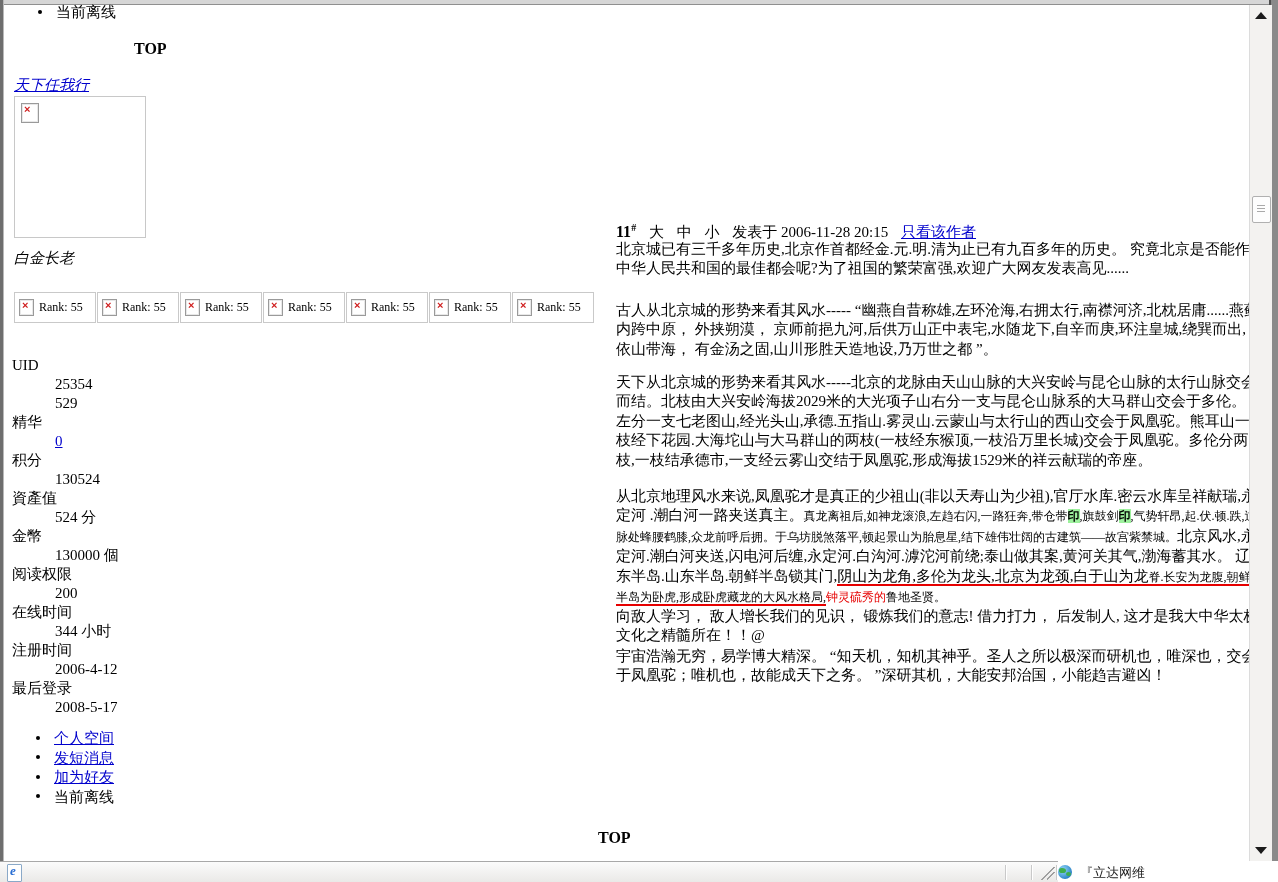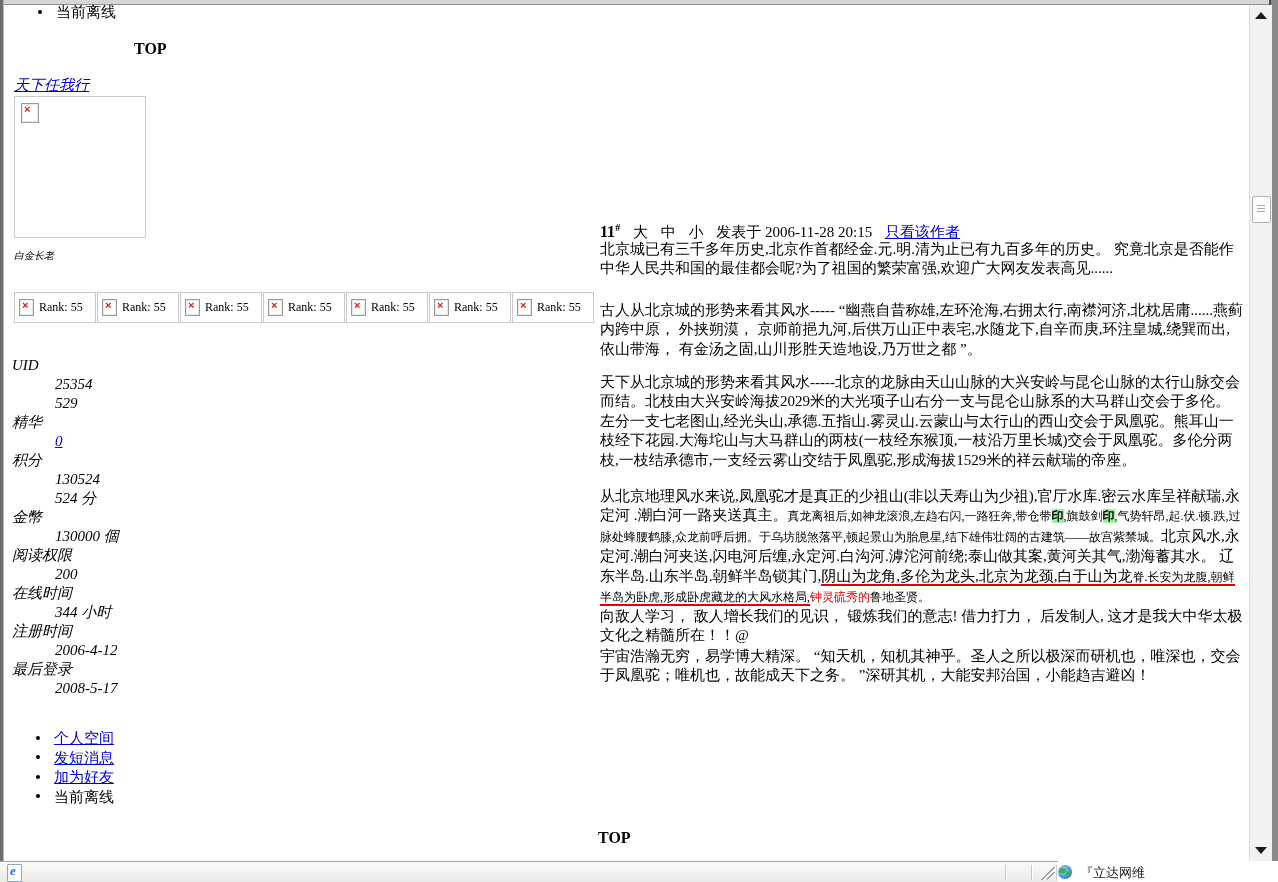--- a/index.html
+++ b/index.html
@@ -40,32 +40,32 @@
   .abs{position:absolute;}
   .dot{display:inline-block;width:4px;height:4px;background:#000;border-radius:50%;vertical-align:middle;margin-right:14px;position:relative;top:-2px;}
   .bimg{display:inline-block;position:relative;background:#fff;border:1px solid #9a9a9a;box-shadow:inset 0 0 0 1px #e8e8e8;}
   .bimg::before{content:"×";position:absolute;left:2px;top:-1px;color:#cf1d1d;font:bold 11px "Liberation Sans",sans-serif;}
   
   .offline-top{left:38px;top:3px;font-size:15px;}
   .top1{left:134px;top:40px;font-size:16px;font-weight:bold;}
   .username{left:14px;top:76px;font-size:15px;font-style:italic;text-align:center;}
   .avatar-box{left:14px;top:96px;width:130px;height:140px;border:1px solid #c8c8c8;}
   .avatar-box .bimg{width:16px;height:18px;margin:6px;}
-  .user-title{left:14px;top:249px;font-size:10px;font-style:italic;}
+  .user-title{left:14px;top:249px;font-size:15px;font-style:italic;}
   .rank-row{left:14px;top:292px;display:flex;}
   .rank-cell{width:76px;height:29px;border:1px solid #c9c9c9;background:#fff;margin-right:1px;
              display:flex;align-items:center;padding-left:4px;}
   .rank-cell .bimg{width:13px;height:15px;flex:none;}
   .rank-cell span.rlabel{font-size:12px;margin-left:5px;white-space:nowrap;}
-  .stats{left:12px;top:341px;width:260px;font-size:15px;line-height:19px;font-style:italic;}
+  .stats{left:12px;top:341px;width:260px;font-size:15px;line-height:19px;}
   .stats dt{margin:0;} .stats dd{margin:0 0 0 43px;}
   .side-links{left:36px;top:729px;font-size:15px;line-height:19.5px;}
   
   .post-col{left:600px;top:218px;width:643px;font-size:15px;line-height:19.4px;}
-  .post-col .para{position:absolute;left:0;width:643px;}
+  .post-col .para{position:absolute;left:16px;width:643px;}
   .p-header{top:0;white-space:nowrap;}
   .floor{font-weight:bold;font-size:16px;}
   .floor sup{font-size:10px;}
   .fsize{margin-left:9px;}
   .posted{margin-left:9px;}
   .p1{top:22px;} .p2{top:83px;} .p3{top:155px;} .p4{top:269px;} .p5{top:389px;} .p6{top:429px;}
   .small{font-size:12px;}
   .hl{background:#9df09d;font-weight:bold;}
   .redline{border-bottom:2px solid #e60000;}
   .redtext{color:#e60000;}
@@ -126,20 +126,21 @@
   </div>
 
   <dl class="abs stats">
     <dt>UID</dt>
       <dd>25354</dd>
       <dd>529</dd>
     <dt>精华</dt>
       <dd><span class="link">0</span></dd>
     <dt>积分</dt>
       <dd>130524</dd>
+    <dt>資產值</dt>
       <dd>524 分</dd>
     <dt>金幣</dt>
       <dd>130000 個</dd>
     <dt>阅读权限</dt>
       <dd>200</dd>
     <dt>在线时间</dt>
       <dd>344 小时</dd>
     <dt>注册时间</dt>
       <dd>2006-4-12</dd>
     <dt>最后登录</dt>

